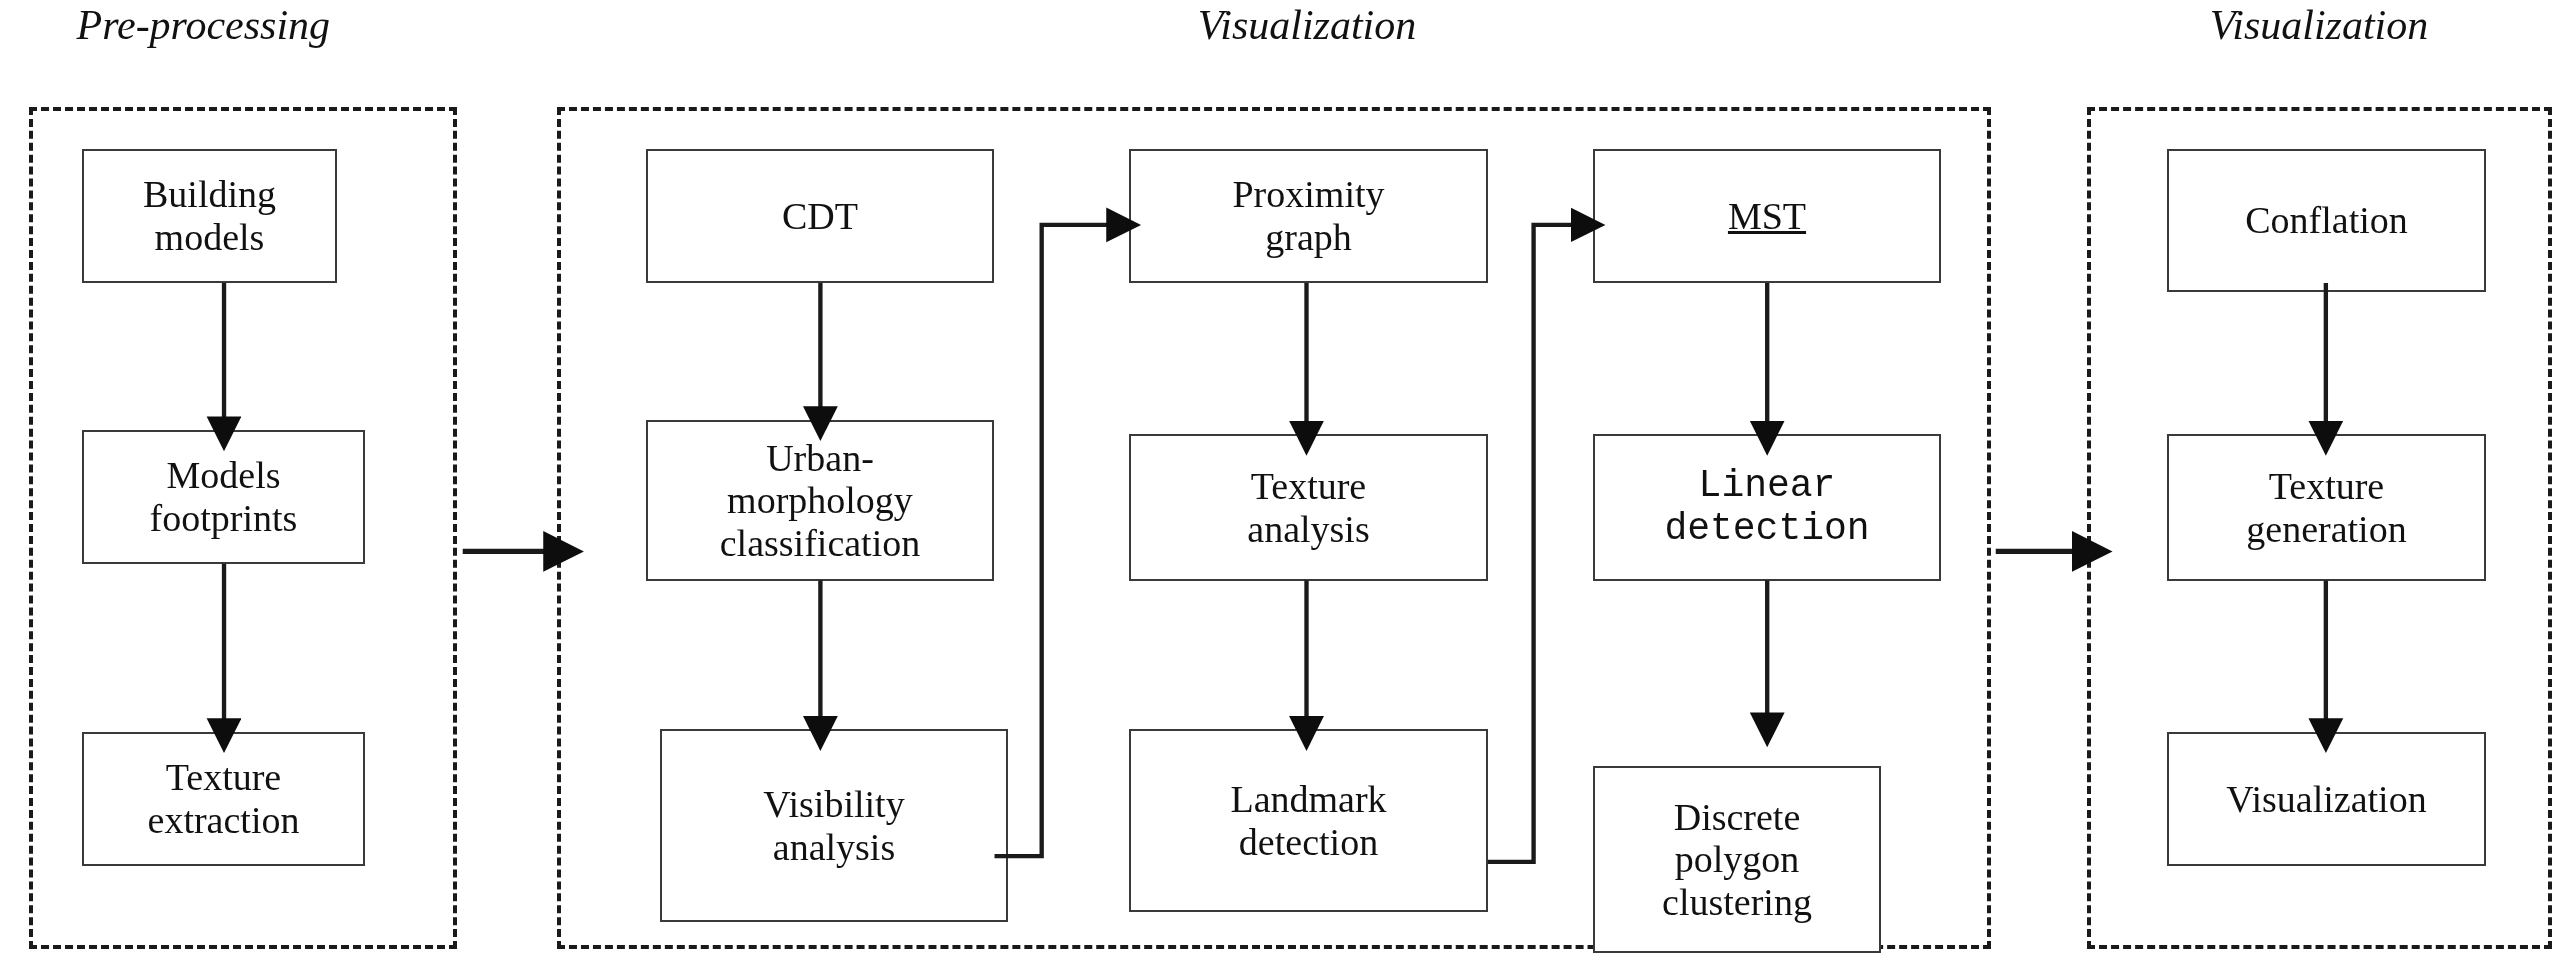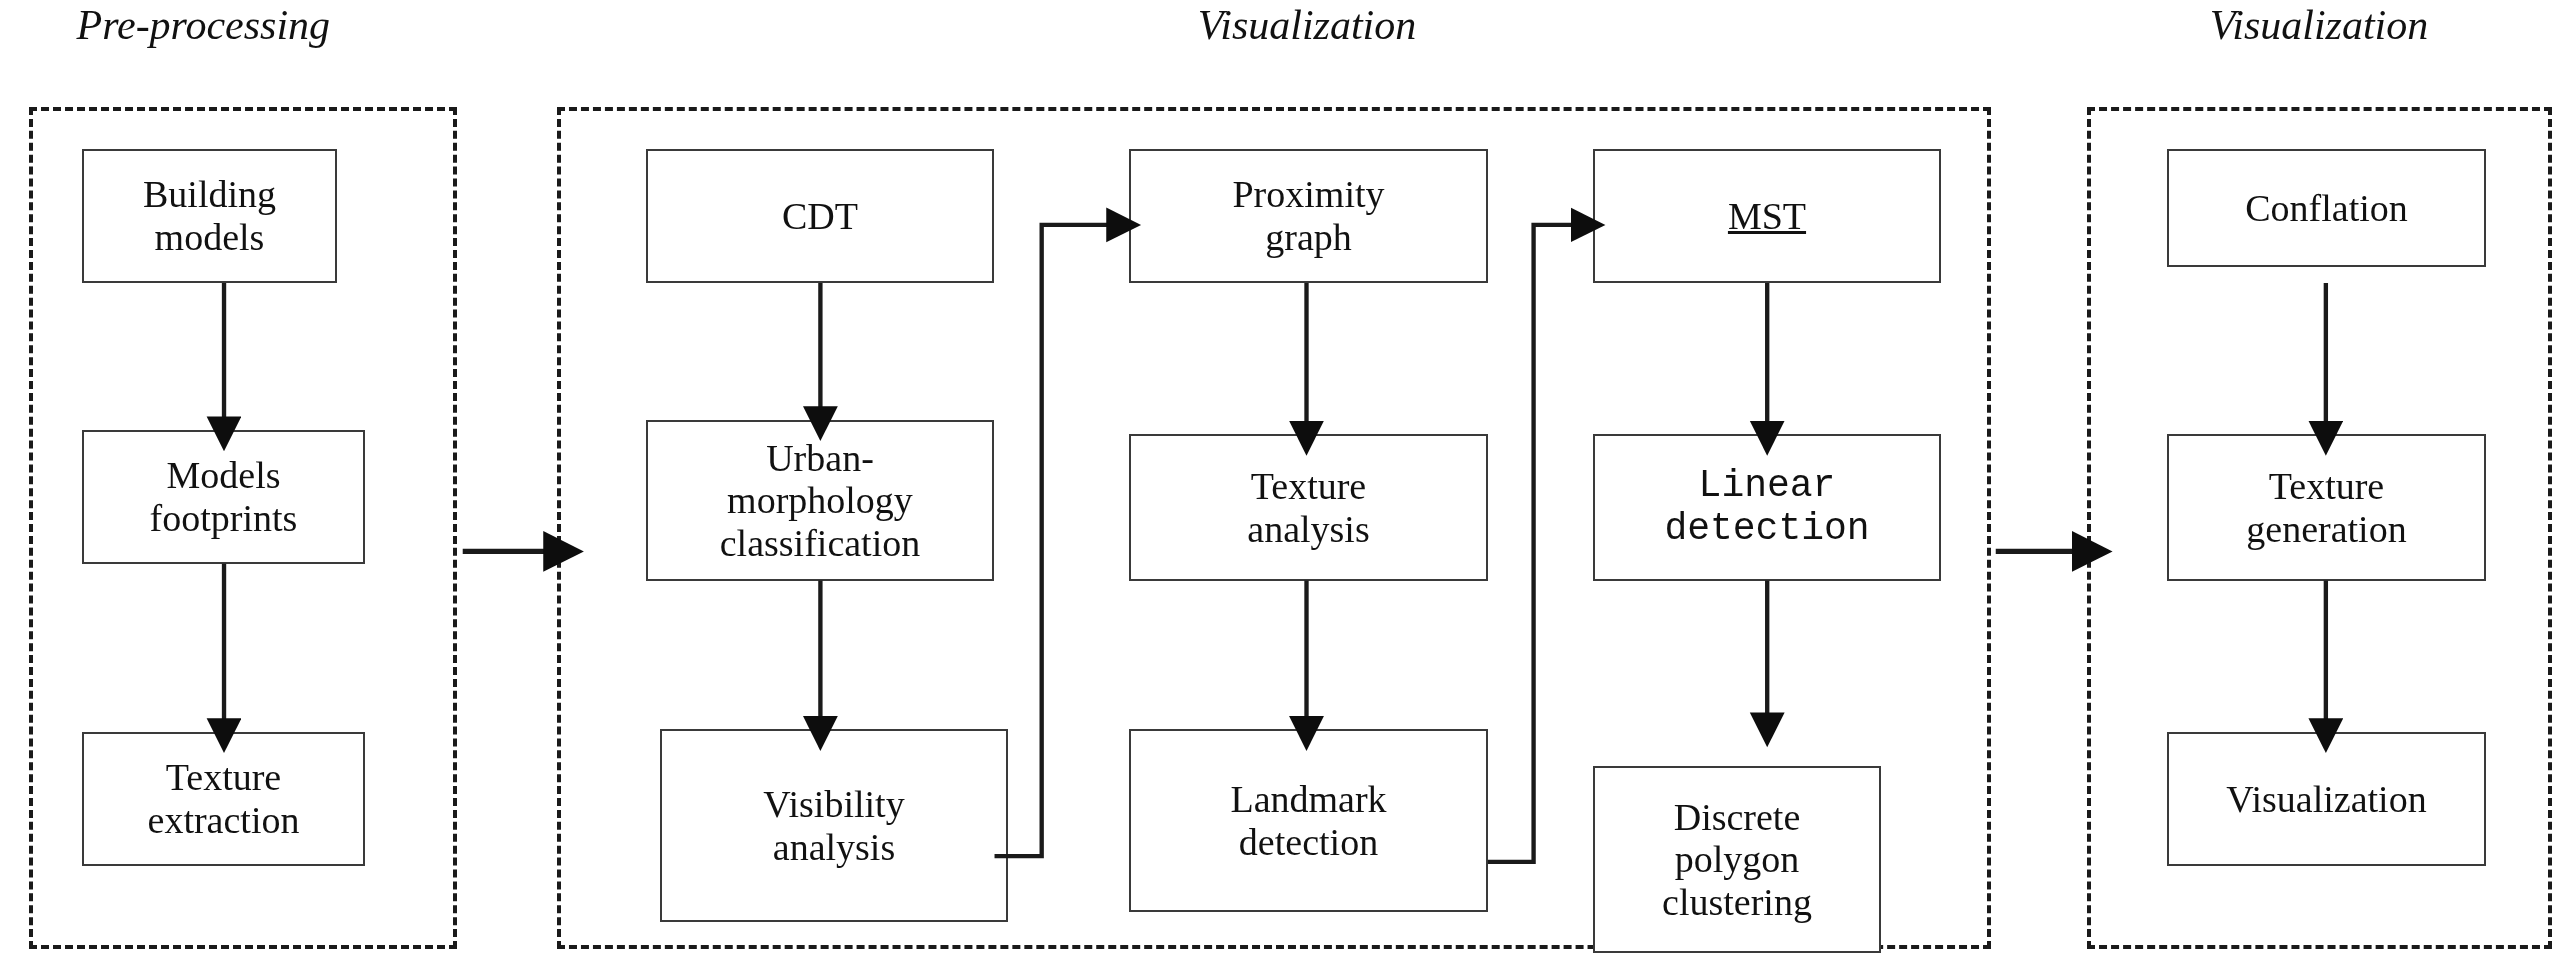--- a/index.html
+++ b/index.html
@@ -149,21 +149,21 @@
   </div>
 
   <div class="node" style="left:1593px; top:766px; width:288px; height:187px;">
     <div>
       <span>Discrete</span>
       <span>polygon</span>
       <span>clustering</span>
     </div>
   </div>
 
-  <div class="node" style="left:2167px; top:149px; width:319px; height:118px;">
+  <div class="node" style="left:2167px; top:149px; width:319px; height:143px;">
     <div>
       <span>Conflation</span>
     </div>
   </div>
 
   <div class="node" style="left:2167px; top:434px; width:319px; height:147px;">
     <div>
       <span>Texture</span>
       <span>generation</span>
     </div>

